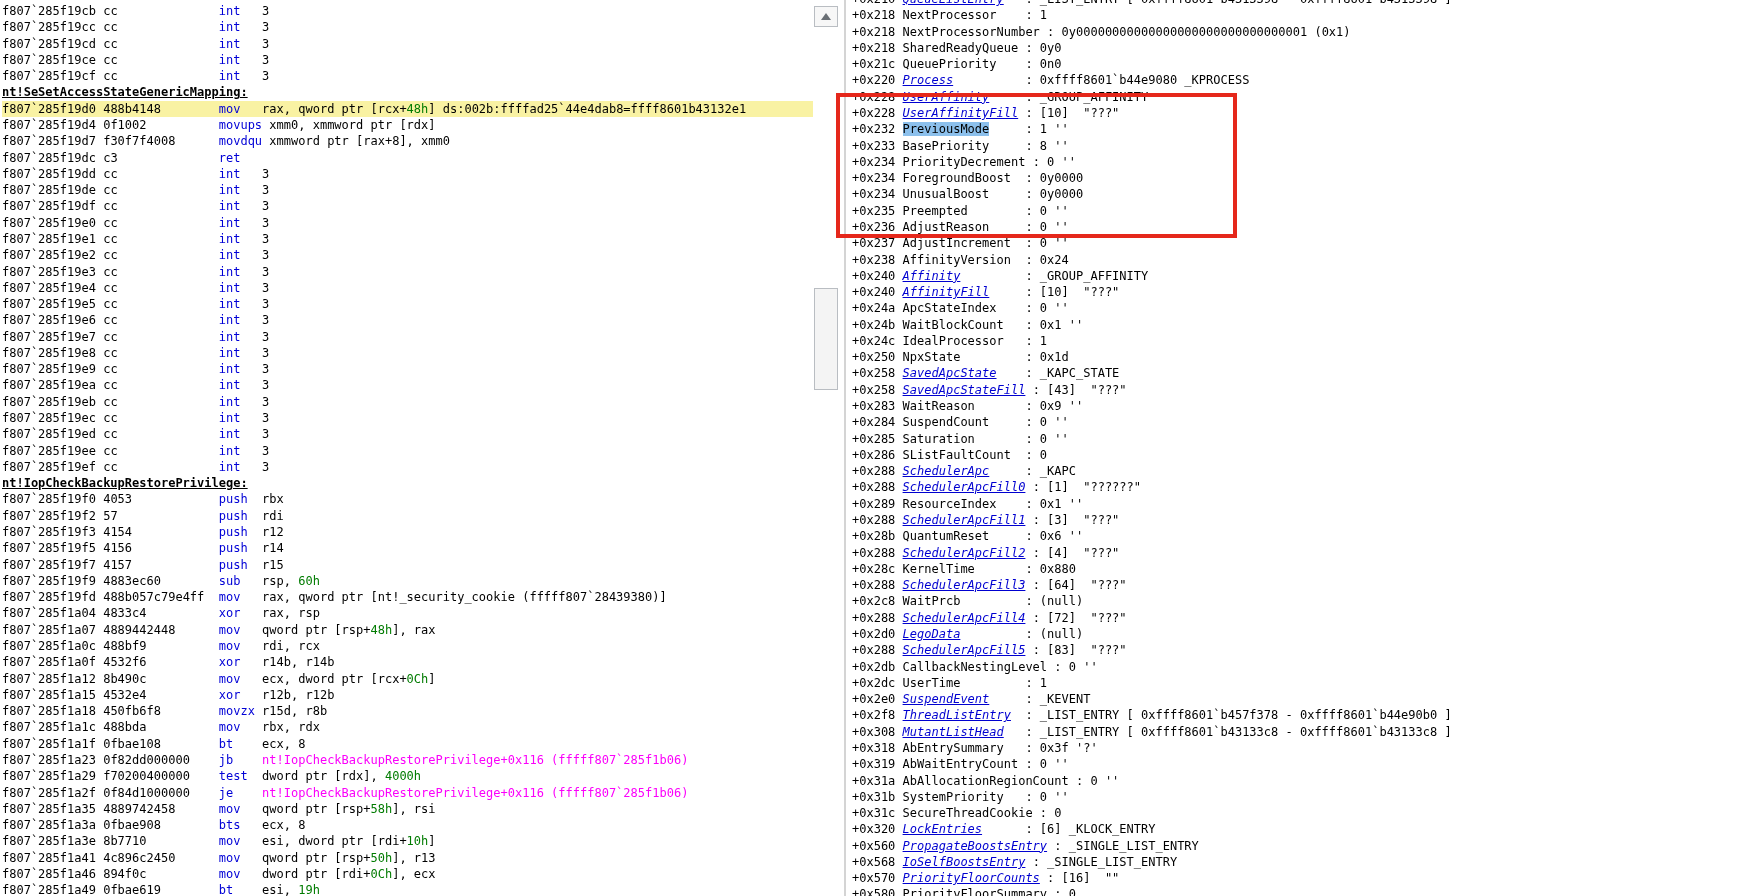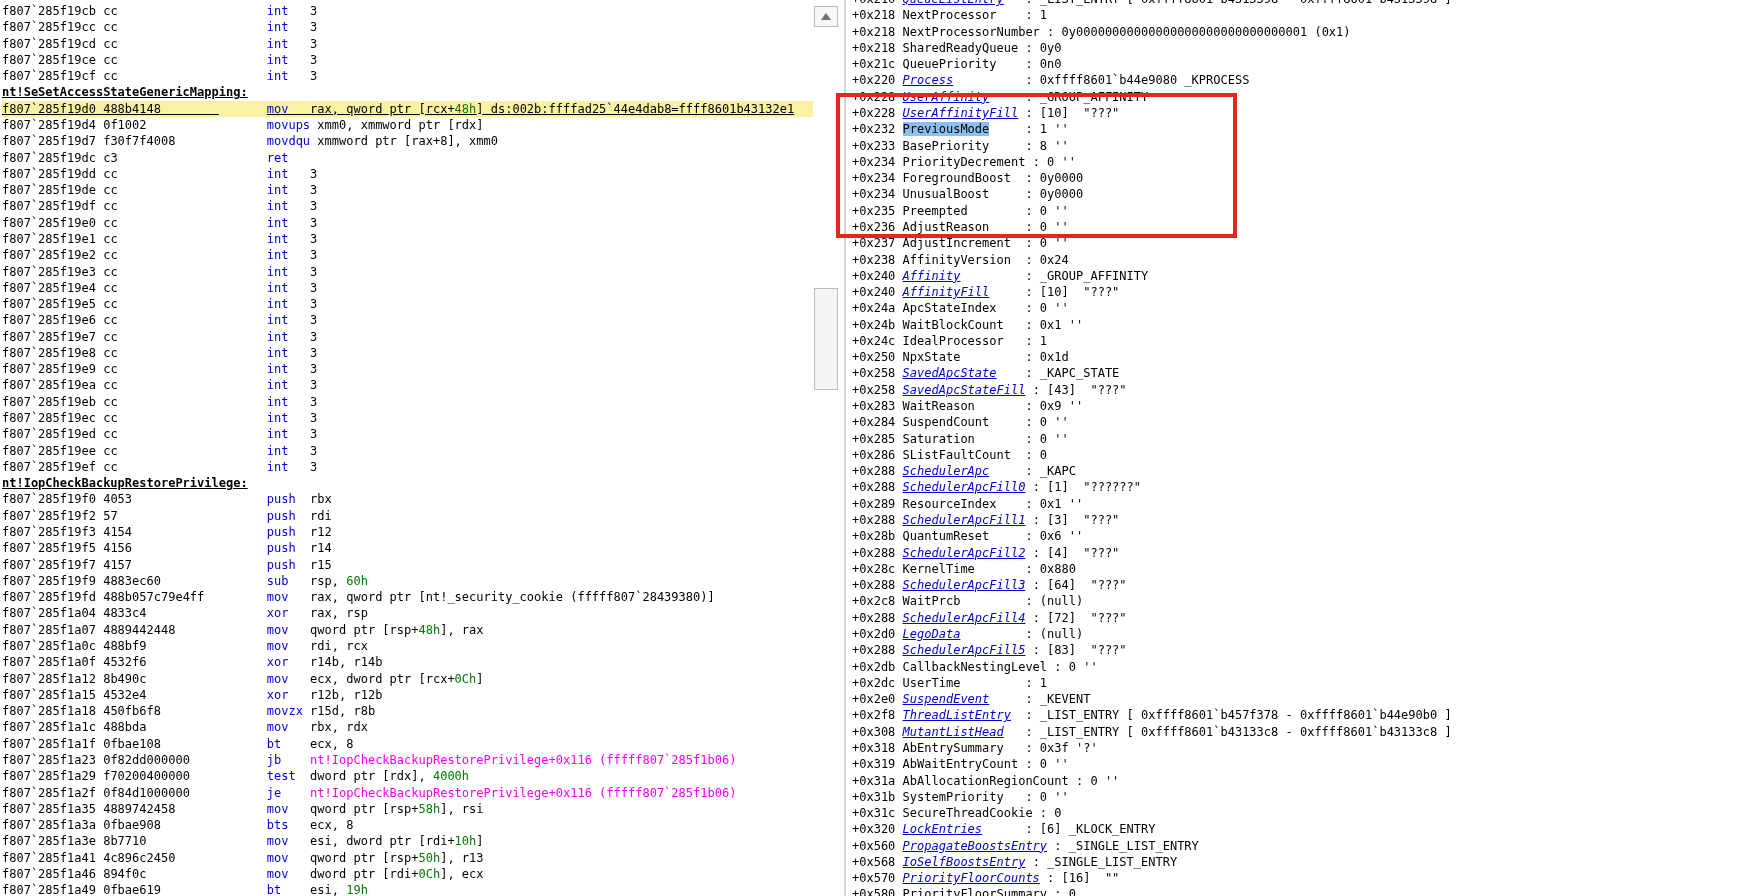--- a/index.html
+++ b/index.html
@@ -7,23 +7,23 @@
     --c-sel:#8cc0ec; --c-hl:#f9f2a3; --c-red:#e5271b; --c-div:#d4d4d4;
   }
   html,body{margin:0;padding:0;background:#fff;}
   #screen{position:relative;width:1755px;height:896px;background:#fff;overflow:hidden;
           font-family:"DejaVu Sans Mono","Liberation Mono",monospace;font-size:12px;
           line-height:16.29px;color:#000;cursor:default;}
   .pane{position:absolute;top:0;bottom:0;white-space:pre;}
   #disasm{left:2px;top:3px;right:943px;}
   #struct{left:852px;top:-9px;width:900px;}
   .drow,.srow{height:16.29px;white-space:pre;}
-  .drow.hl{background:var(--c-hl);width:816px;text-decoration:underline;}
+  .drow.hl{background:var(--c-hl);width:816px;}
   .lbl{font-weight:bold;text-decoration:underline;}
-  .mn{color:var(--c-mn);margin-left:48px;}
+  .mn{color:var(--c-mn);}
   .g{color:var(--c-green);}
   .m{color:var(--c-mag);text-align:right;}
   .k{color:#000;}
   .lnk{color:var(--c-link);text-decoration:underline;cursor:pointer;font-style:italic;}
   .sel{background:var(--c-sel);}
   
   #vscroll{position:absolute;left:813px;top:0;width:26px;height:896px;background:#ffffff;}
   #vs-up{position:absolute;left:1px;top:6px;width:22px;height:19px;background:#f7f7f7;
          border:1px solid #b9bdc2;display:flex;align-items:center;justify-content:center;}
   #vs-up .tri{width:0;height:0;border-left:5px solid transparent;border-right:5px solid transparent;

